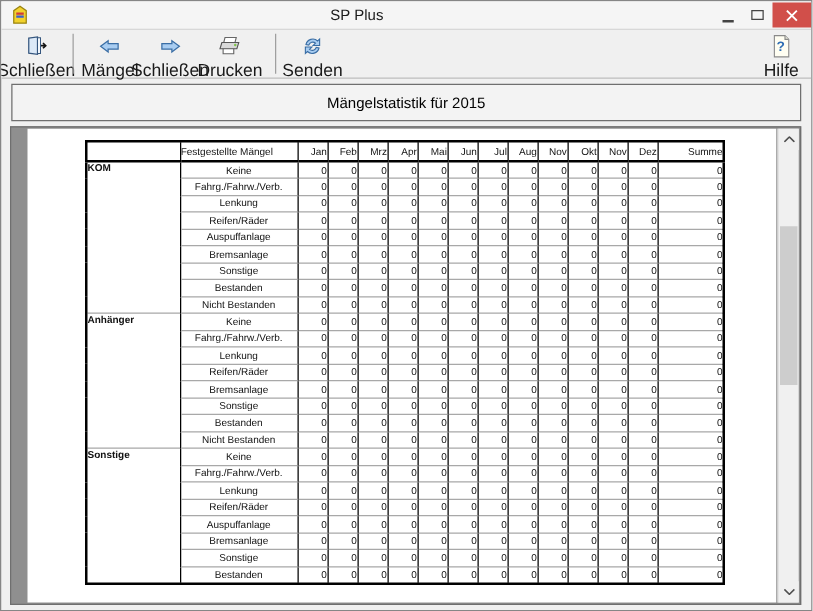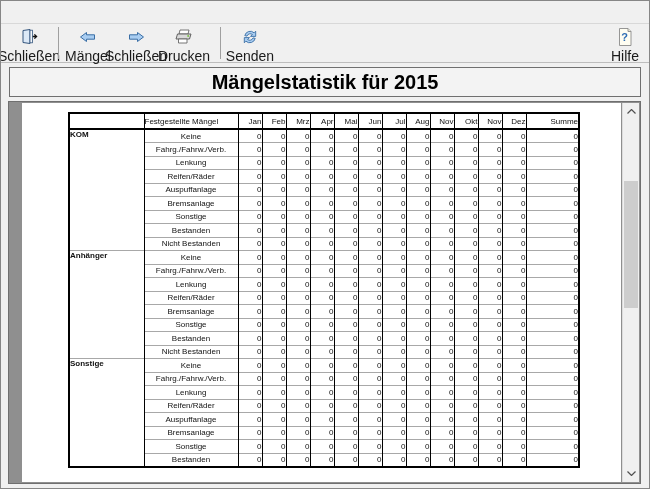--- a/index.html
+++ b/index.html
@@ -20,21 +20,21 @@
   .toolbar{position:absolute;top:22px;left:0;right:0;height:40px;background:#f0f0f0;border-top:1px solid #d8d8d8;border-bottom:1px solid #bdbdbd;display:flex;align-items:stretch;padding:0 4px;}
   .tbtn{width:48px;display:flex;flex-direction:column;align-items:center;padding-top:3px;cursor:default;}
   .tbtn .ticon{height:20px;display:flex;align-items:center;justify-content:center;}
   .tbtn .tlabel{font-size:14px;color:#1a1a1a;margin-top:1px;white-space:nowrap;}
   .tsep{width:1px;background:#9f9f9f;margin:3px 5px;}
   .tsep.s2{margin-left:12px;}
   .help-btn{margin-left:auto;width:40px;}
 
   
   .report-title-box{position:absolute;top:66px;left:8px;right:8px;height:30px;background:#f3f3f3;border:1px solid #6f6f6f;display:flex;align-items:center;justify-content:center;}
-  .report-title-box span{font-size:20px;font-weight:bold;color:#000;}
+  .report-title-box span{font-size:12px;font-weight:normal;color:#000;}
 
   
   .preview-panel{position:absolute;top:100px;left:7px;right:8px;height:383px;background:#8f8f8f;border:1px solid #6f6f6f;}
   .page{position:absolute;left:13px;top:1px;right:19px;bottom:1px;background:#ffffff;overflow:hidden;}
   .mtable-wrap{position:absolute;left:46px;top:9px;}
 
   
   table.stats{border-collapse:collapse;table-layout:fixed;background:#fff;border:2px solid #000;}
   table.stats th,table.stats td{border-left:1px solid #000;padding:0;overflow:hidden;white-space:nowrap;}
   table.stats thead th{height:16px;font-size:8px;font-weight:normal;color:#111;border-bottom:2px solid #000;}
@@ -57,20 +57,43 @@
 
   
   .statusbar{position:absolute;top:462px;left:4px;right:4px;height:17px;background:#f2f2f2;border:1px solid #a0a0a0;display:flex;align-items:center;}
   .statusbar span{font-size:11px;color:#1a1a1a;padding-left:4px;white-space:nowrap;}
 </style>
 </head>
 <body>
 
 <div class="window">
 
+  <div class="titlebar">
+    <span class="app-icon">
+      <svg width="16" height="16" viewBox="0 0 16 16">
+        <path d="M8 1 L13 4.5 V14.5 H3 V4.5 Z" fill="#f2d22e" stroke="#9a8410" stroke-width="1"></path>
+        <rect x="5" y="6" width="6" height="1.8" fill="#d03a3a"></rect>
+        <rect x="5" y="8.4" width="6" height="1.8" fill="#3a5fd0"></rect>
+      </svg>
+    </span>
+    <span class="win-title">SP Plus</span>
+    <div class="caption-buttons">
+      <div class="cap">
+          <span class="glyph-min"></span>
+        </div>
+      <div class="cap">
+          <span class="glyph-max"></span>
+        </div>
+      <div class="cap close">
+        <svg width="11" height="11" viewBox="0 0 11 11">
+          <path d="M1.5 1.5 L9.5 9.5 M9.5 1.5 L1.5 9.5" stroke="#ffffff" stroke-width="1.5"></path>
+        </svg>
+      </div>
+    </div>
+  </div>
 
   <div class="toolbar">
     <div class="tbtn">
       <span class="ticon">
         <svg width="20" height="20" viewBox="0 0 20 20">
           <path d="M4 3.5 L11 2.5 V16.5 L4 15.5 Z" fill="#dce9f7" stroke="#35567e" stroke-width="1"></path>
           <rect x="11" y="3.2" width="2.4" height="12.6" fill="#f2f6fa" stroke="#35567e" stroke-width="0.8"></rect>
           <path d="M13.8 9.5 h3.2 M15.4 7.4 L17.6 9.5 L15.4 11.6" stroke="#111" stroke-width="1.3" fill="none"></path>
         </svg>
       </span>

